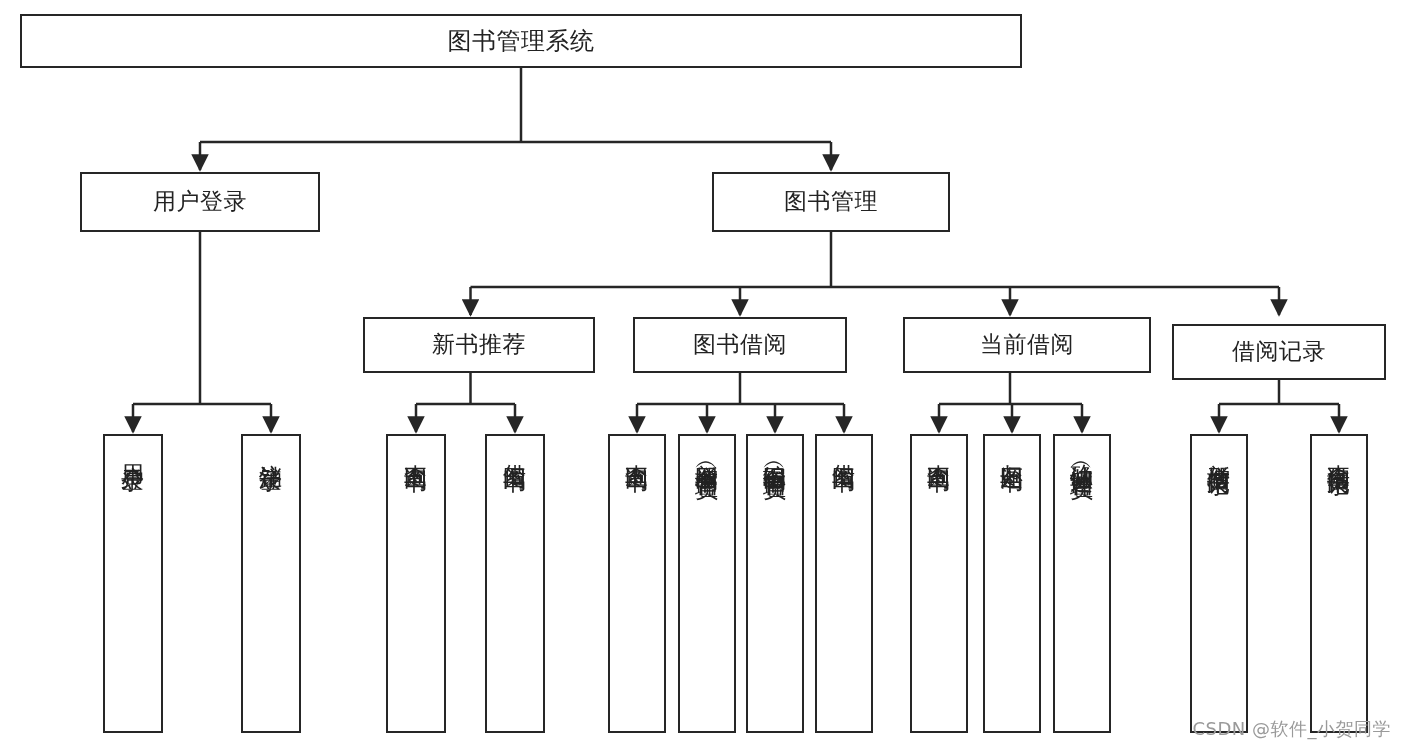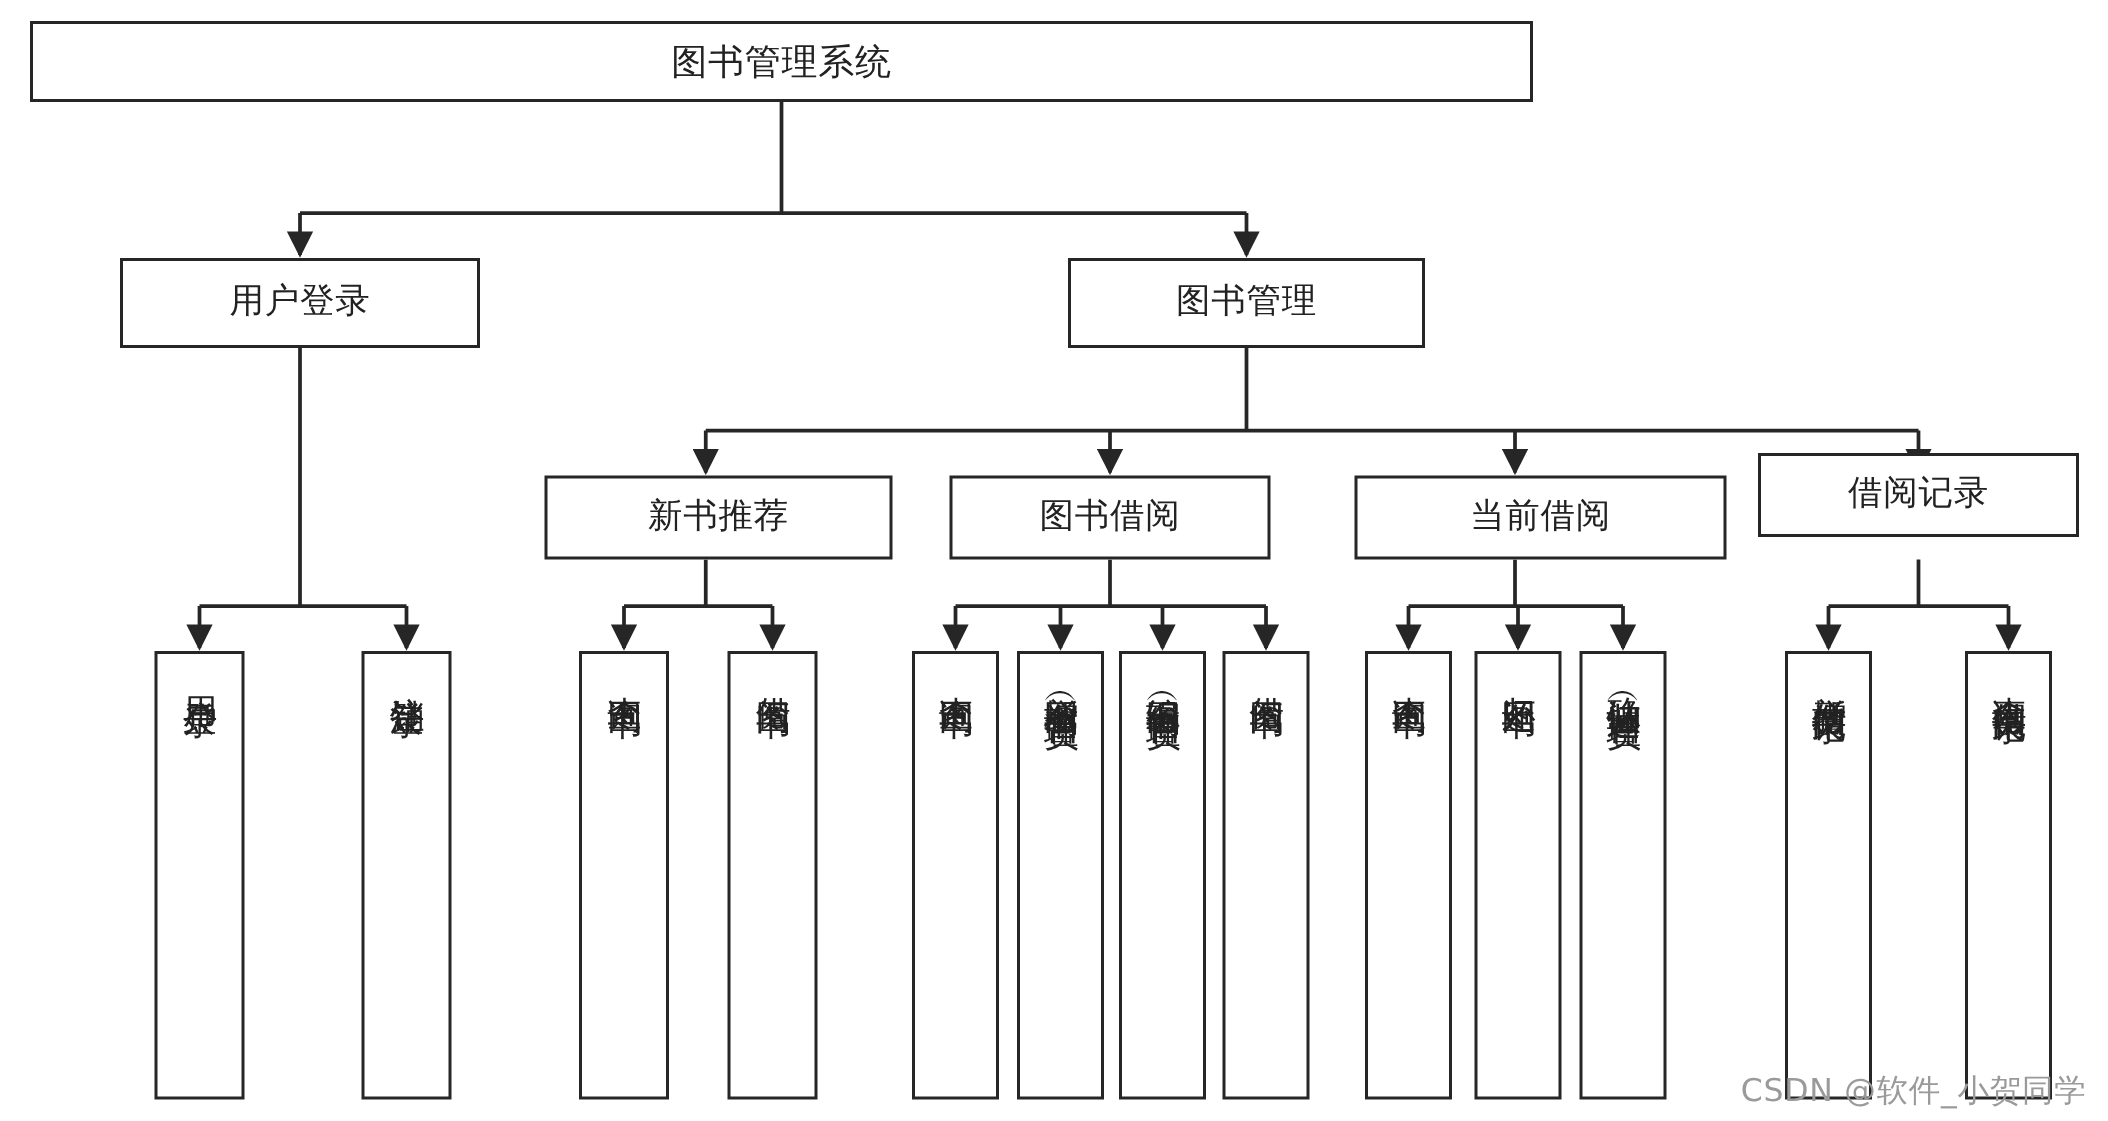--- a/index.html
+++ b/index.html
@@ -51,21 +51,21 @@
     font-size: 23px;
     line-height: 1.22;
     letter-spacing: 2px;
     white-space: nowrap;
   }
   .node-root .node-label { font-size: 24px; }
   .watermark {
     position: absolute;
     right: 14px;
     bottom: 6px;
-    font-size: 21px;
+    font-size: 18px;
     color: #9a9a9a;
     white-space: nowrap;
     letter-spacing: 0.5px;
   }
 </style>
 </head>
 <body>
 
 <div id="canvas">
 
@@ -124,21 +124,21 @@
       </div>
       <div class="node node-h" style="left: 363px; top: 317px; width: 232px; height: 56px; border-color: rgb(38, 38, 38); background: rgb(255, 255, 255);">
         <span class="node-label">新书推荐</span>
       </div>
       <div class="node node-h" style="left: 633px; top: 317px; width: 214px; height: 56px; border-color: rgb(38, 38, 38); background: rgb(255, 255, 255);">
         <span class="node-label">图书借阅</span>
       </div>
       <div class="node node-h" style="left: 903px; top: 317px; width: 248px; height: 56px; border-color: rgb(38, 38, 38); background: rgb(255, 255, 255);">
         <span class="node-label">当前借阅</span>
       </div>
-      <div class="node node-h" style="left: 1172px; top: 302px; width: 214px; height: 56px; border-color: rgb(38, 38, 38); background: rgb(255, 255, 255);">
+      <div class="node node-h" style="left: 1172px; top: 324px; width: 214px; height: 56px; border-color: rgb(38, 38, 38); background: rgb(255, 255, 255);">
         <span class="node-label">借阅记录</span>
       </div>
       <div class="node node-v" style="left: 103px; top: 434px; width: 60px; height: 299px; border-color: rgb(38, 38, 38); background: rgb(255, 255, 255);">
         <span class="node-label">用户登录</span>
       </div>
       <div class="node node-v" style="left: 241px; top: 434px; width: 60px; height: 299px; border-color: rgb(38, 38, 38); background: rgb(255, 255, 255);">
         <span class="node-label">注销登录</span>
       </div>
       <div class="node node-v" style="left: 386px; top: 434px; width: 60px; height: 299px; border-color: rgb(38, 38, 38); background: rgb(255, 255, 255);">
         <span class="node-label">查询图书</span>

